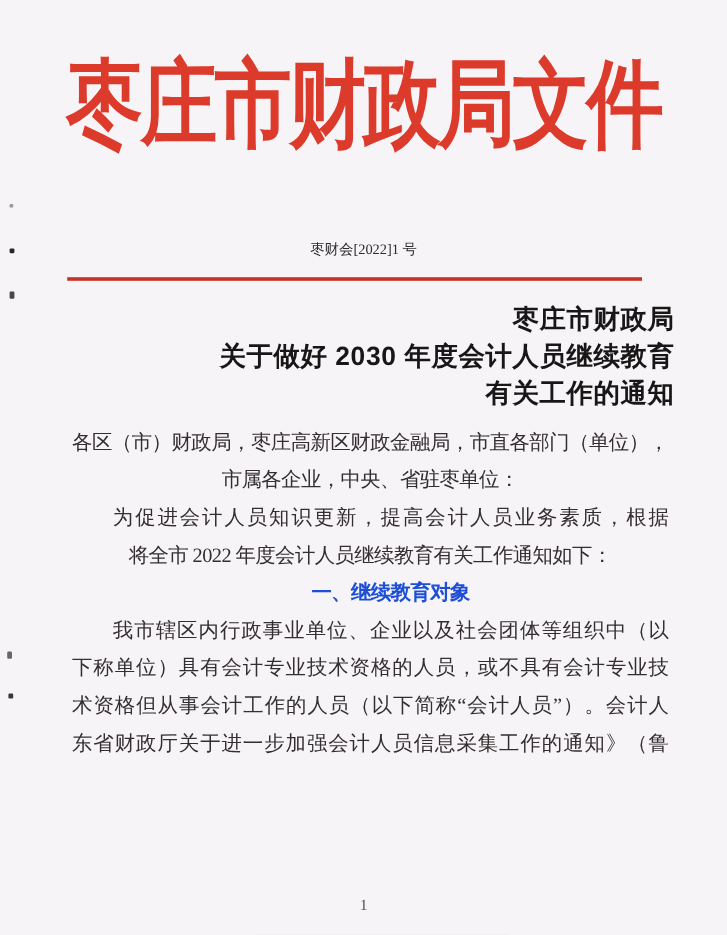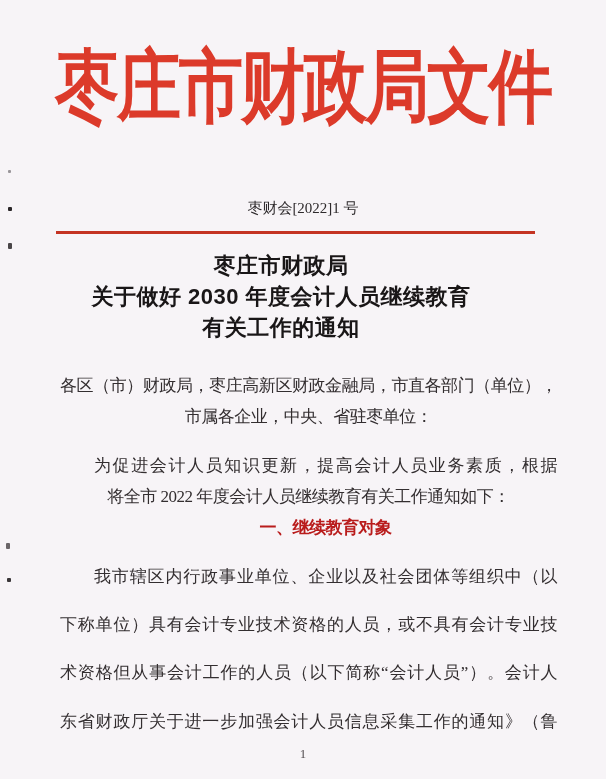--- a/index.html
+++ b/index.html
@@ -32,42 +32,42 @@
     white-space: nowrap;
   }
 
   
   .docnum {
     position: absolute;
     top: 197px;
     left: 0;
     width: 606px;
     text-align: center;
-    font-size: 15px;
+    font-size: 12px;
     line-height: 22px;
     color: #2e2a2c;
   }
 
   
   .rule {
     position: absolute;
     top: 231px;
     left: 56px;
     width: 479px;
     height: 3px;
     background: #c43323;
   }
 
   
   .doc-title {
     position: absolute;
     top: 250px;
     left: 0;
     width: 562px;
-    text-align: center;
+    text-align: right;
     font-family: "Liberation Sans", sans-serif;
     font-weight: bold;
     font-size: 22px;
     line-height: 31px;
     letter-spacing: 0.5px;
     color: #191617;
   }
 
   
   .body-text {
@@ -80,27 +80,26 @@
     color: #332e30;
   }
   .bline {
     line-height: 31.35px;
     min-height: 31.35px;
     text-align: center;
   }
   .jfull {
     text-align: justify;
     text-align-last: justify;
-    margin-top: 17px;
   }
   .ind { text-indent: 2em; }
   .heading {
     font-family: "Liberation Sans", sans-serif;
     font-weight: bold;
-    color: #b91c1c;
+    color: #1d4ed8;
   }
 
   
   .pagenum {
     position: absolute;
     top: 746px;
     left: 0;
     width: 606px;
     text-align: center;
     font-size: 13px;

